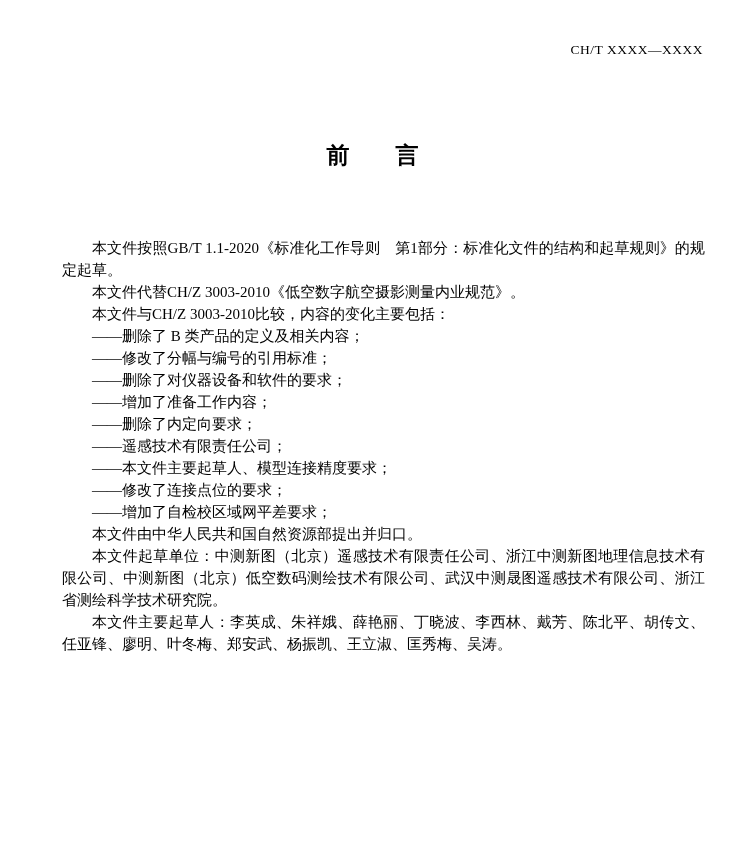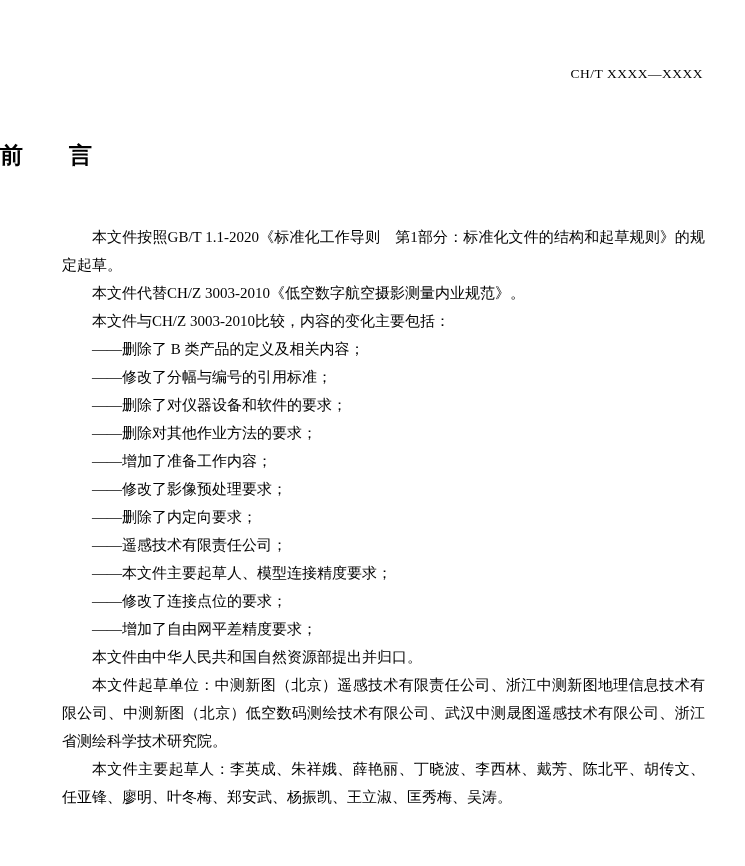--- a/index.html
+++ b/index.html
@@ -11,42 +11,43 @@
     position: relative;
     width: 745px;
     height: 866px;
     background: #ffffff;
     overflow: hidden;
     font-family: "Liberation Serif", "DejaVu Serif", serif;
     color: #000000;
   }
   .header-code {
     position: absolute;
-    top: 66px;
+    top: 42px;
     right: 42px;
     font-size: 13.5px;
     letter-spacing: 0.5px;
     white-space: pre;
   }
   .doc-title {
     position: absolute;
     top: 140px;
     left: 0;
     width: 100%;
+    text-align: center;
     font-size: 23px;
     font-weight: 600;
     white-space: pre;
   }
   .content {
     position: absolute;
-    top: 223px;
+    top: 237px;
     left: 62px;
     width: 643px;
     font-size: 15px;
-    line-height: 28px;
+    line-height: 22px;
     text-align: justify;
     font-family: Liberation Serif, serif;
   }
   .content p {
     margin: 0;
     text-indent: 2em;
   }
   .change-item {
     margin: 0;
     text-indent: 2em;
@@ -63,27 +64,25 @@
 
   <div class="content">
 
     <p>本文件按照GB/T 1.1-2020《标准化工作导则　第1部分：标准化文件的结构和起草规则》的规定起草。</p>
     <p>本文件代替CH/Z 3003-2010《低空数字航空摄影测量内业规范》。</p>
     <p>本文件与CH/Z 3003-2010比较，内容的变化主要包括：</p>
 
     <p class="change-item">——删除了 B 类产品的定义及相关内容；</p>
     <p class="change-item">——修改了分幅与编号的引用标准；</p>
     <p class="change-item">——删除了对仪器设备和软件的要求；</p>
-    <p class="change-item">——删除对其他作业方法的要求；</p>
     <p class="change-item">——增加了准备工作内容；</p>
-    <p class="change-item">——修改了影像预处理要求；</p>
     <p class="change-item">——删除了内定向要求；</p>
     <p class="change-item">——遥感技术有限责任公司；</p>
     <p class="change-item">——本文件主要起草人、模型连接精度要求；</p>
     <p class="change-item">——修改了连接点位的要求；</p>
-    <p class="change-item">——增加了自由网平差精度要求；</p>
+    <p class="change-item">——增加了自检校区域网平差要求；</p>
 
     <p>本文件由中华人民共和国自然资源部提出并归口。</p>
     <p>本文件起草单位：中测新图（北京）遥感技术有限责任公司、浙江中测新图地理信息技术有限公司、中测新图（北京）低空数码测绘技术有限公司、武汉中测晟图遥感技术有限公司、浙江省测绘科学技术研究院。</p>
     <p>本文件主要起草人：李英成、朱祥娥、薛艳丽、丁晓波、李西林、戴芳、陈北平、胡传文、任亚锋、廖明、叶冬梅、郑安武、杨振凯、王立淑、匡秀梅、吴涛。</p>
 
   </div>
 </div>
 
 </body></html>

